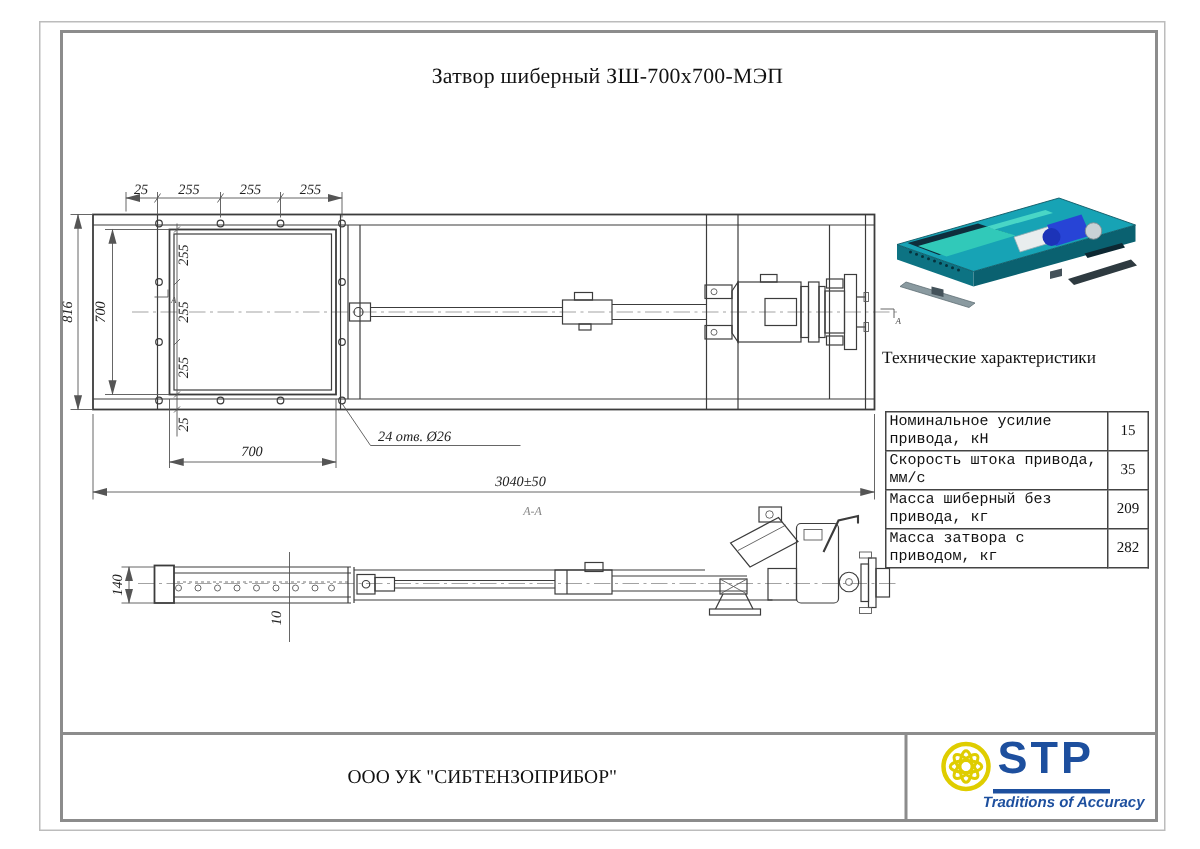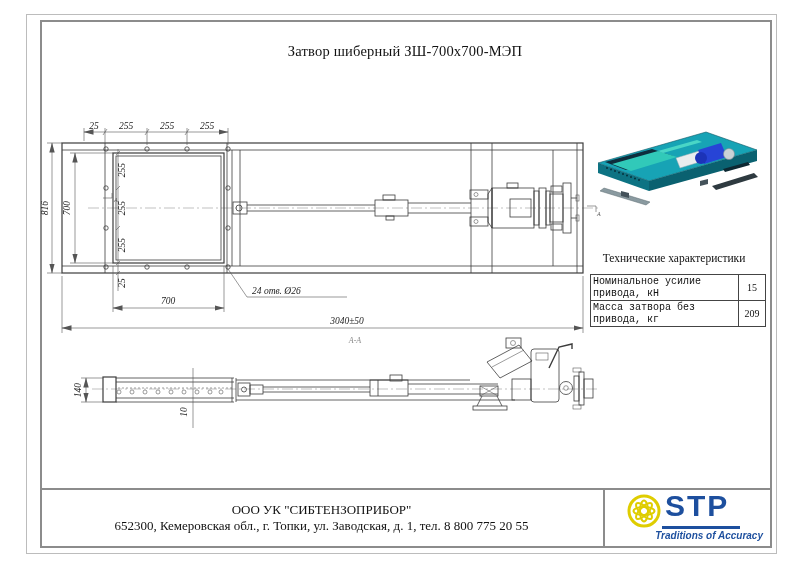--- a/index.html
+++ b/index.html
@@ -18,21 +18,21 @@
   .lnb{stroke:#3c3c3c;stroke-width:1.2;fill:none;}
   .lnt{stroke:#5a5a5a;stroke-width:.6;fill:none;}
   .dim{stroke:#555;stroke-width:.6;fill:none;}
   .cl{stroke:#999;stroke-width:.6;stroke-dasharray:11 3 2 3;fill:none;}
   .dot{stroke:#777;stroke-width:.7;stroke-dasharray:2 2;fill:none;}
   .dimtext{font:italic 9.5px "Liberation Serif",serif;fill:#222;}
   .secttext{font:italic 8px "Liberation Serif",serif;fill:#888;}
   .marktext{font:italic 6px "Liberation Serif",serif;fill:#555;}
 
   
-  .specs-heading{position:absolute;left:588px;top:252px;width:172px;text-align:center;
+  .specs-heading{position:absolute;left:588px;top:233px;width:172px;text-align:left;
         font-size:11.5px;font-family:Liberation Serif, serif;}
   .specs-table-wrap{position:absolute;left:590px;top:274px;}
   table.specs{border-collapse:collapse;}
   table.specs td{border:1px solid #444;font-size:10px;line-height:11.5px;
         padding:1px 2px;vertical-align:middle;font-family:"Liberation Serif",serif;}
   table.specs td.lab{width:143px;font-family:Liberation Mono, monospace;}
   table.specs td.val{width:22px;text-align:center;}
 
   
   .footer-box{position:absolute;left:40px;top:488px;width:730px;height:56px;
@@ -297,31 +297,38 @@
   <div class="specs-heading">Технические характеристики</div>
 
   <div class="specs-table-wrap">
     <table class="specs">
       <tbody>
         <tr>
           <td class="lab"><span>Номинальное усилие привода, кН</span></td>
           <td class="val">15</td>
         </tr>
         <tr>
-          <td class="lab"><span>Масса затвора без привода, кг</span></td>
+          <td class="lab"><span>Скорость штока привода, мм/с</span></td>
+          <td class="val">35</td>
+        </tr>
+        <tr>
+          <td class="lab"><span>Масса шиберный без привода, кг</span></td>
           <td class="val">209</td>
+        </tr>
+        <tr>
+          <td class="lab"><span>Масса затвора с приводом, кг</span></td>
+          <td class="val">282</td>
         </tr>
       </tbody>
     </table>
   </div>
 
   <div class="footer-box">
     <div class="footer-text">
       <div>ООО УК "СИБТЕНЗОПРИБОР"</div>
-      <div>652300, Кемеровская обл., г. Топки, ул. Заводская, д. 1, тел. 8 800 775 20 55</div>
     </div>
     <div class="footer-logo">
       <svg class="emblem" width="34" height="34" viewBox="0 0 34 34">
         <circle cx="17" cy="17" r="15" fill="none" stroke="#dfcd00" stroke-width="3"></circle>
         <ellipse cx="17" cy="17" rx="10.5" ry="4" fill="none" stroke="#dfcd00" stroke-width="2"></ellipse>
         <ellipse cx="17" cy="17" rx="10.5" ry="4" fill="none" stroke="#dfcd00" stroke-width="2" transform="rotate(45 17 17)"></ellipse>
         <ellipse cx="17" cy="17" rx="10.5" ry="4" fill="none" stroke="#dfcd00" stroke-width="2" transform="rotate(90 17 17)"></ellipse>
         <ellipse cx="17" cy="17" rx="10.5" ry="4" fill="none" stroke="#dfcd00" stroke-width="2" transform="rotate(135 17 17)"></ellipse>
       </svg>
       <div class="stp-text">STP</div>

